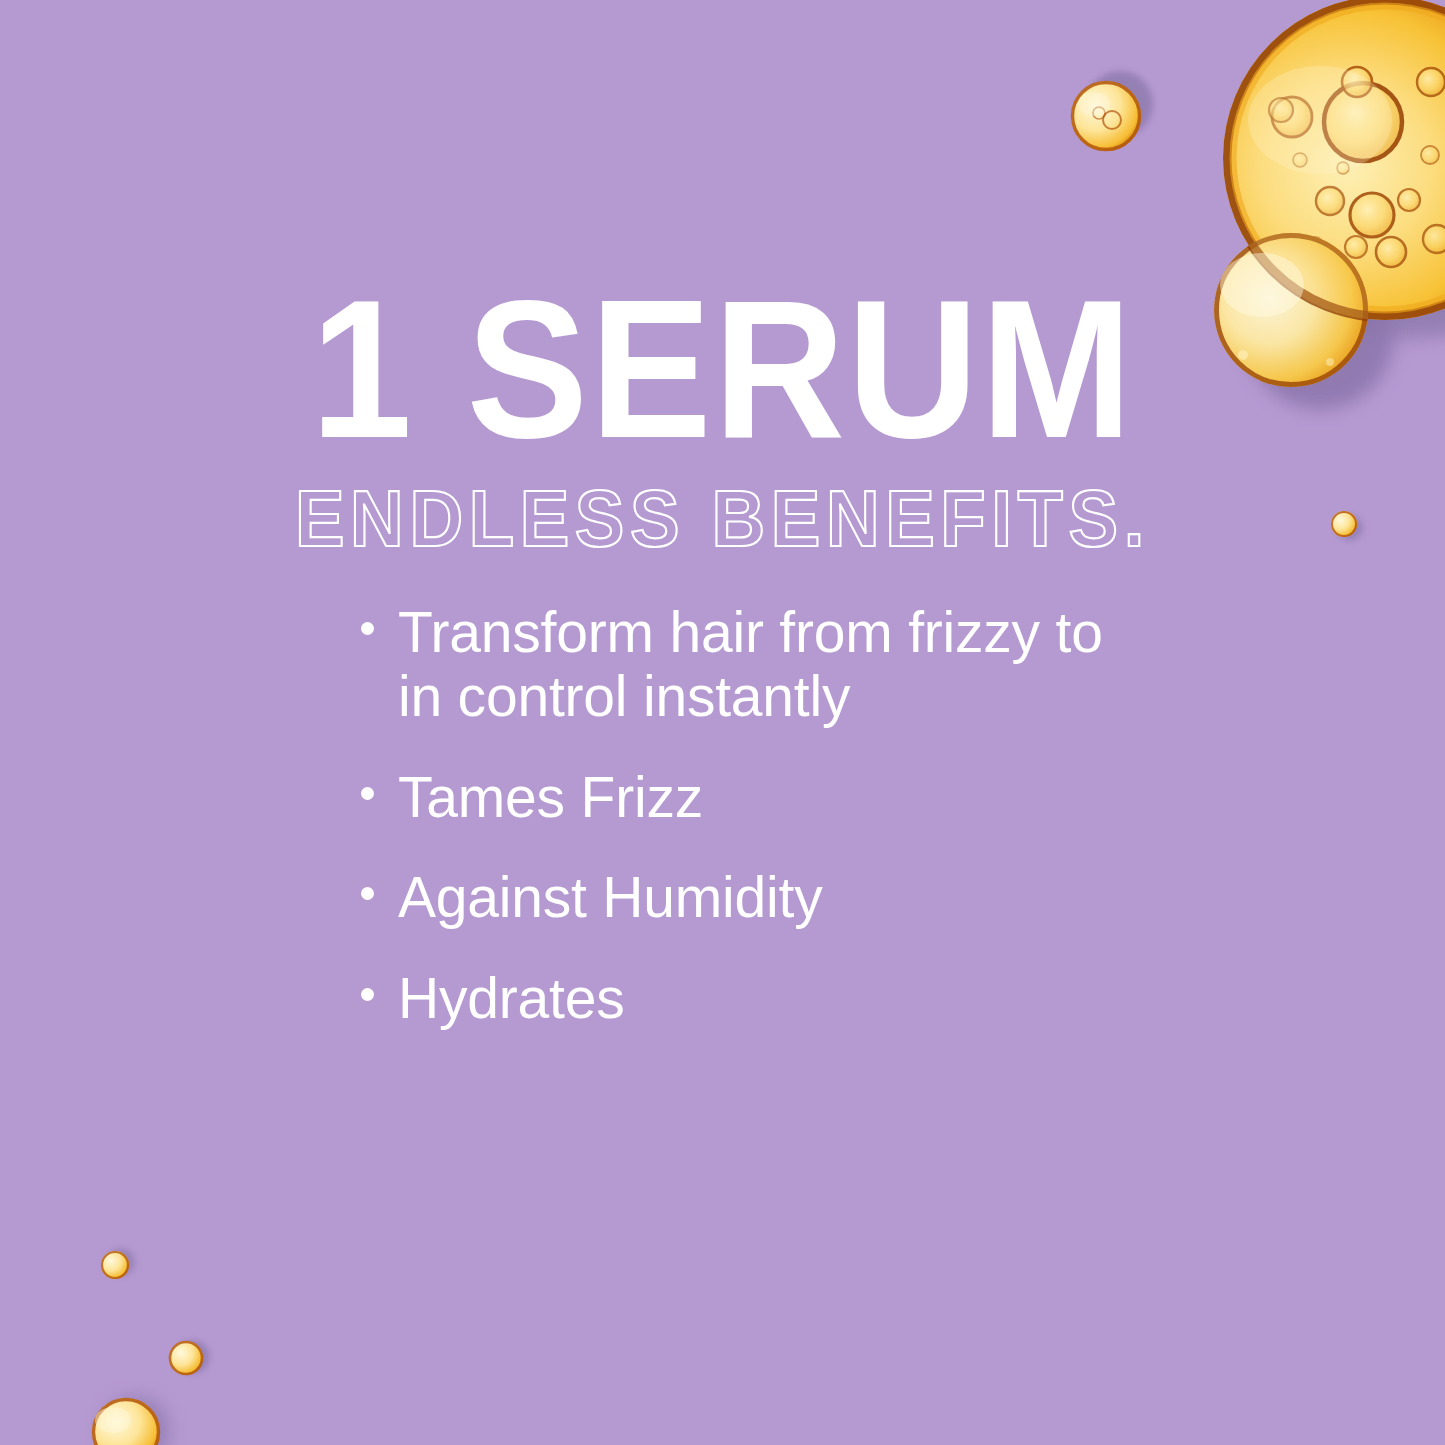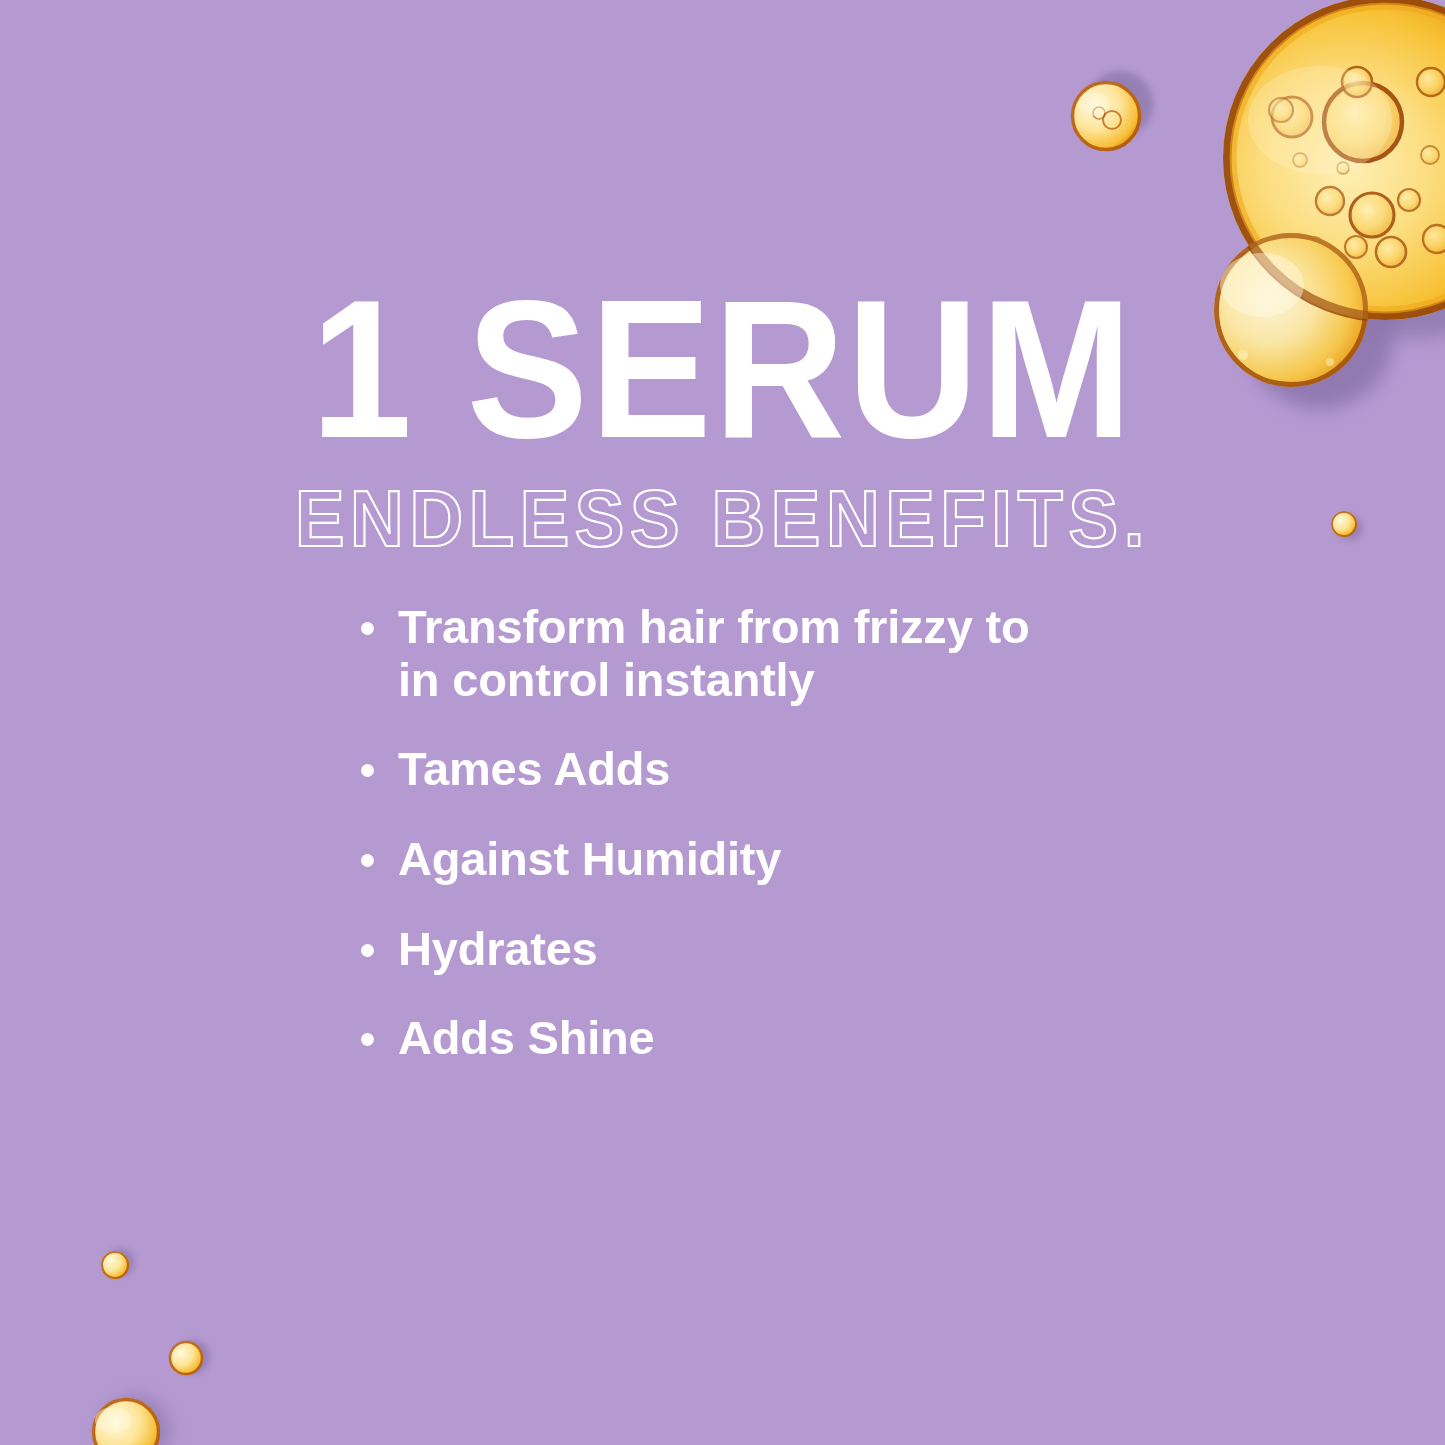--- a/index.html
+++ b/index.html
@@ -80,22 +80,22 @@
     list-style: none;
   }
 
   .benefit-item {
     position: relative;
     display: block;
     padding-left: 40px;
     margin-bottom: 37px;
     color: #ffffff;
     font-family: "Liberation Sans", sans-serif;
-    font-weight: 700;
-    font-size: 47px;
+    font-weight: 400;
+    font-size: 57px;
     line-height: 1.12;
     letter-spacing: -0.2px;
   }
   .benefit-item:last-child { margin-bottom: 0; }
 
   .benefit-bullet {
     position: absolute;
     left: 3px;
     top: 21px;
     width: 13px;
@@ -235,30 +235,26 @@
     <div class="subhead">ENDLESS BENEFITS.</div>
 
     <ul class="benefits">
       <li class="benefit-item">
         <span class="benefit-bullet"></span>
         <span class="benefit-text">Transform hair from frizzy to
 in control instantly</span>
       </li>
       <li class="benefit-item">
         <span class="benefit-bullet"></span>
-        <span class="benefit-text">Tames Adds</span>
+        <span class="benefit-text">Tames Frizz</span>
       </li>
       <li class="benefit-item">
         <span class="benefit-bullet"></span>
         <span class="benefit-text">Against Humidity</span>
       </li>
       <li class="benefit-item">
         <span class="benefit-bullet"></span>
         <span class="benefit-text">Hydrates</span>
-      </li>
-      <li class="benefit-item">
-        <span class="benefit-bullet"></span>
-        <span class="benefit-text">Adds Shine</span>
       </li>
     </ul>
 
   </div>
 </div>
 
 </body></html>

